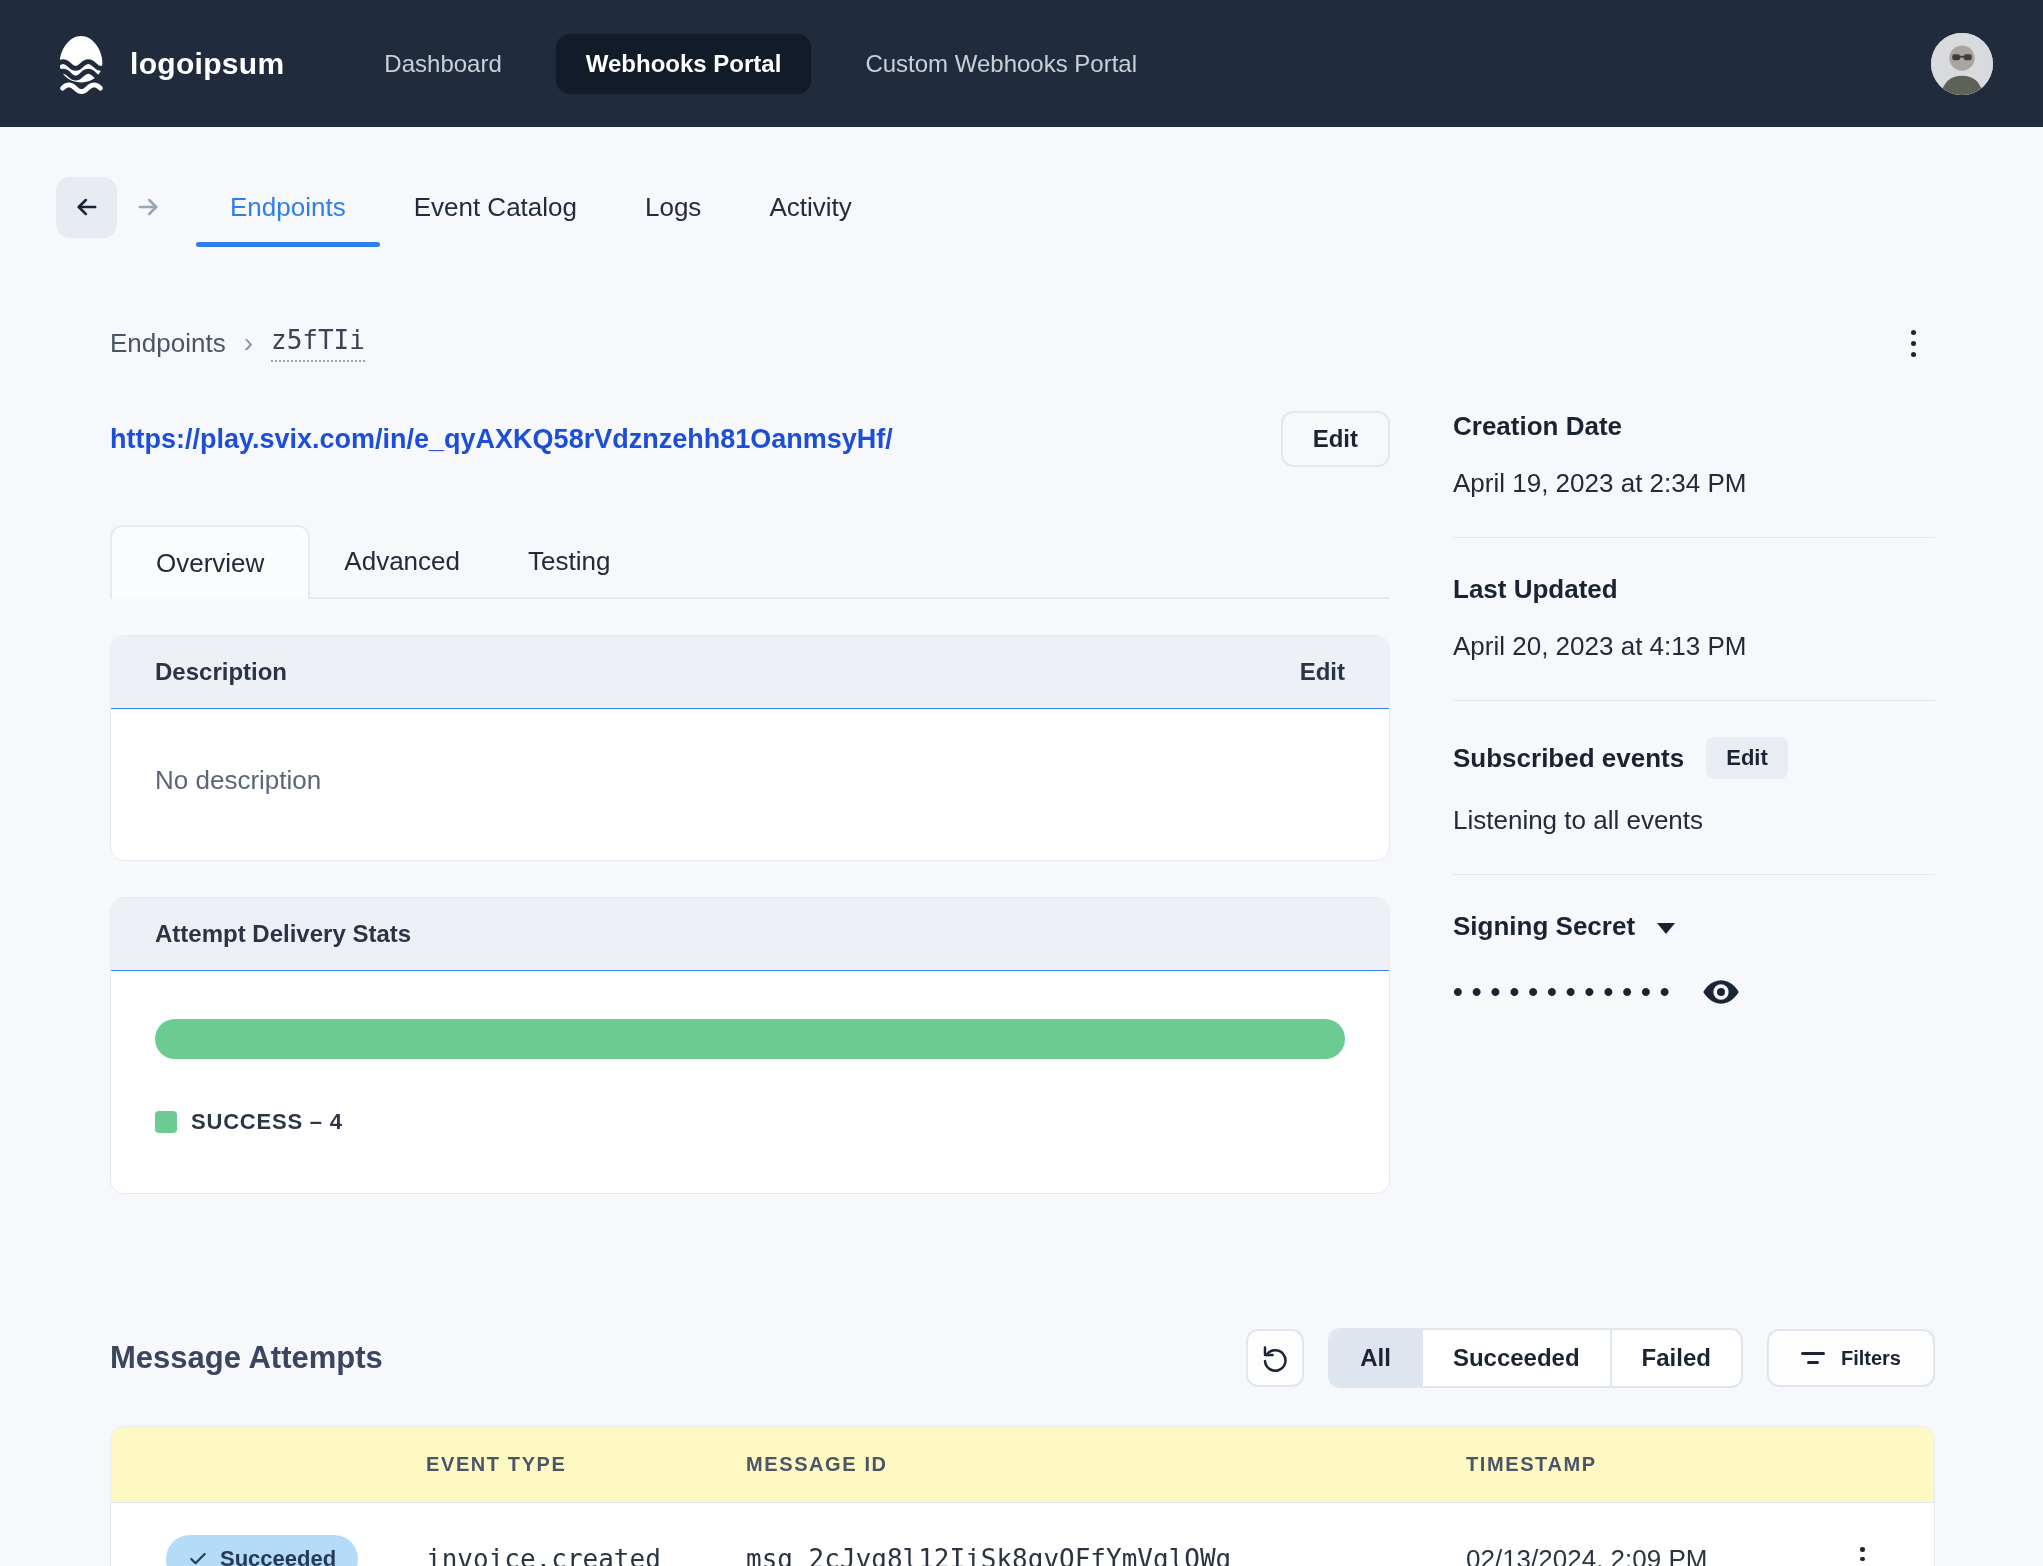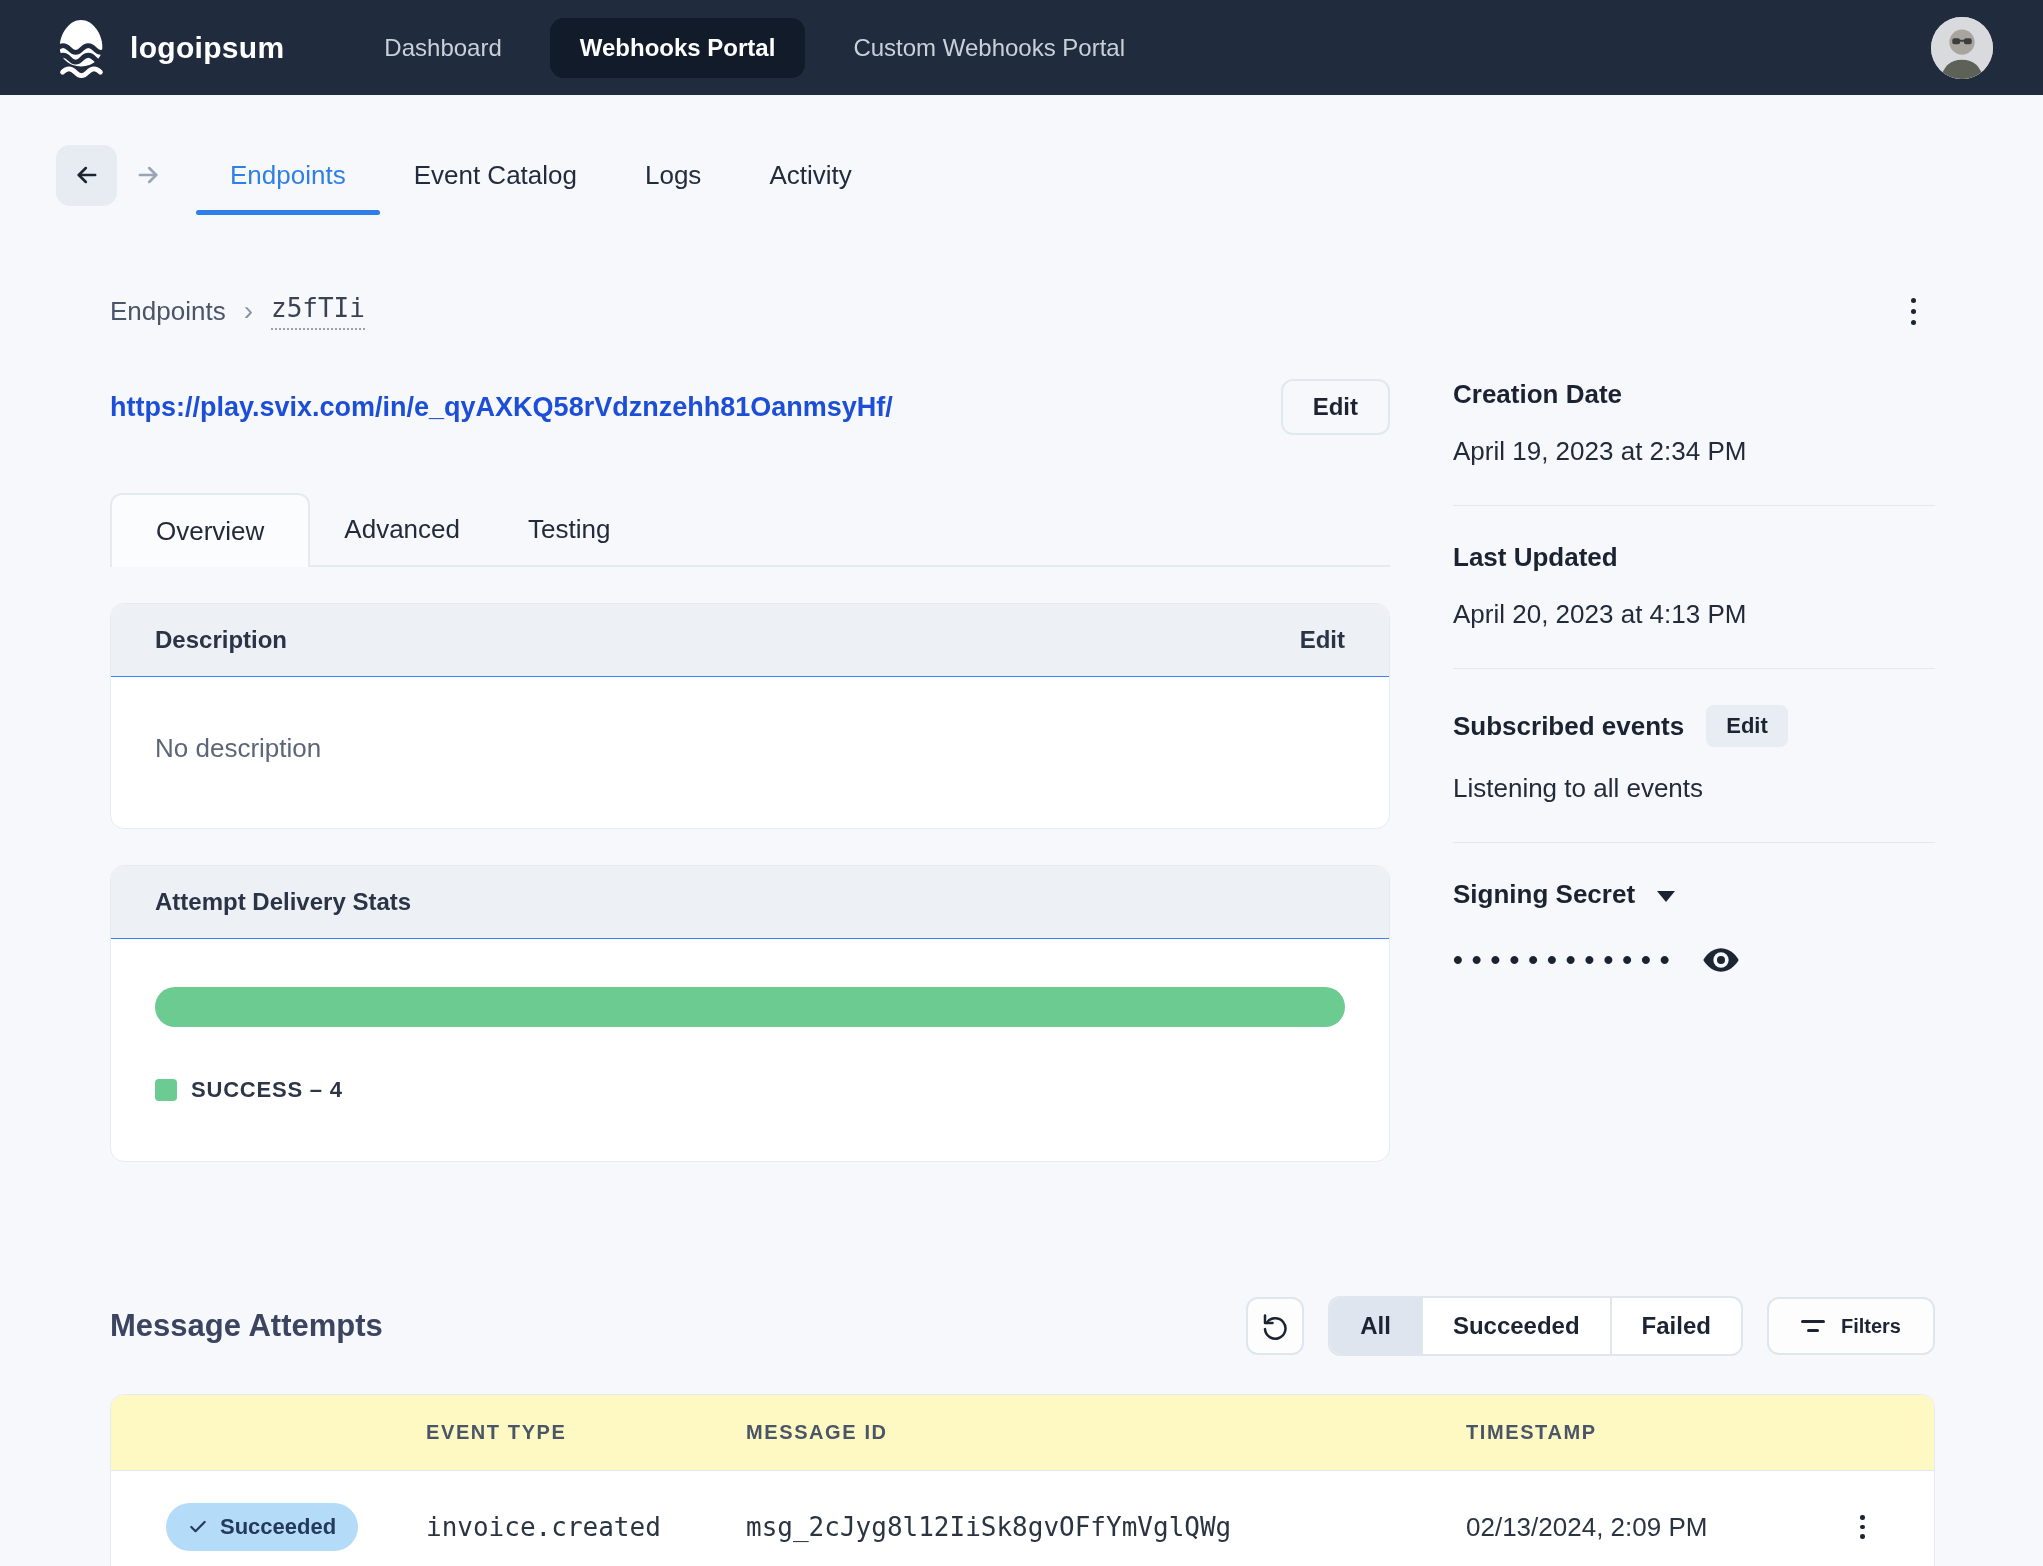--- a/index.html
+++ b/index.html
@@ -8,27 +8,27 @@
     font-family:"Liberation Sans", sans-serif;
     background:#f6f8fb;
     color:#1c2434;
     overflow:hidden;
     position:relative;
   }
   .mono { font-family:"DejaVu Sans Mono", monospace; }
 
   
   .navbar {
-    height:95px; background:#202c3e;
+    height:127px; background:#202c3e;
     display:flex; align-items:center;
     padding:0 50px;
   }
   .brand { display:flex; align-items:center; gap:18px; cursor:pointer; }
   .brand-name { color:#ffffff; font-size:30px; font-weight:700; letter-spacing:.3px; }
-  .nav-links { display:flex; align-items:flex-end; gap:18px; margin-left:70px; }
+  .nav-links { display:flex; align-items:flex-end; gap:24px; margin-left:70px; }
   .nav-link {
     font-size:24px; color:#c9d0da; padding:16px 30px; border-radius:14px; cursor:pointer;
     white-space:nowrap;
   }
   .nav-link.active { background:#121b29; color:#ffffff; font-weight:700; }
   .nav-spacer { flex:1; }
   .avatar {
     width:62px; height:62px; border-radius:50%;
     background:linear-gradient(180deg,#e3e3e5 0%,#c2c3c7 100%);
     overflow:hidden; cursor:pointer; flex:none;

